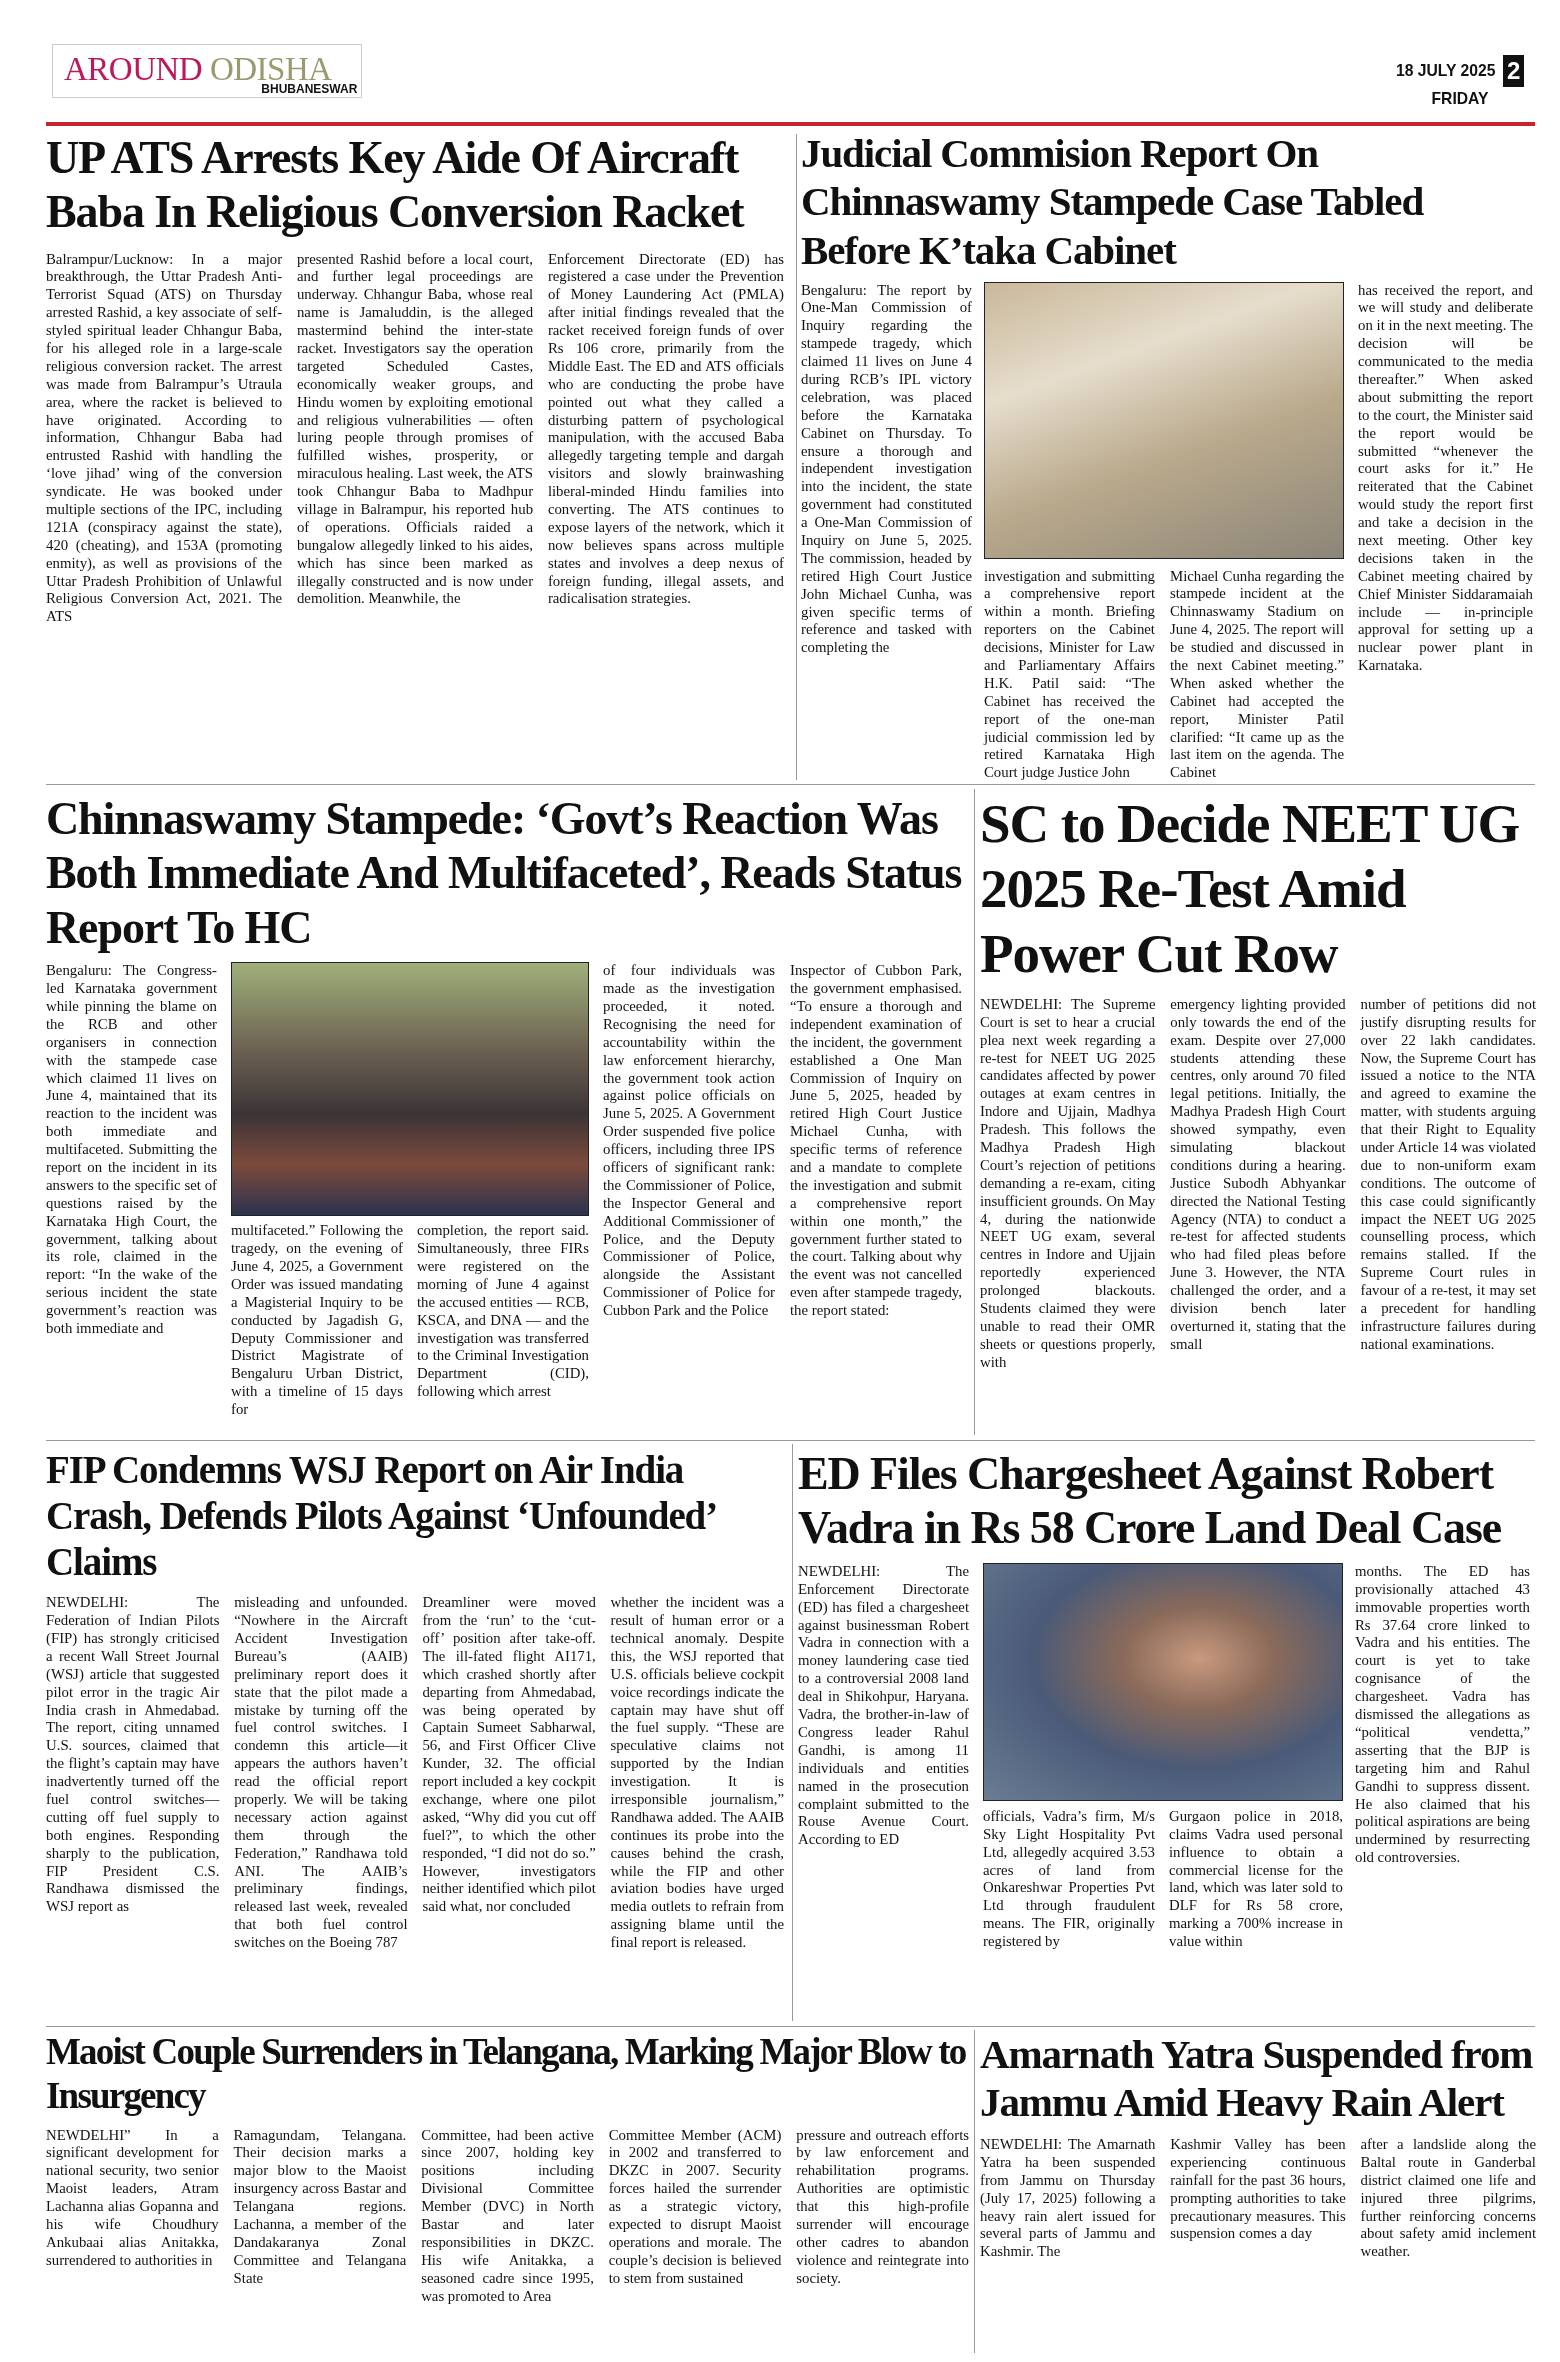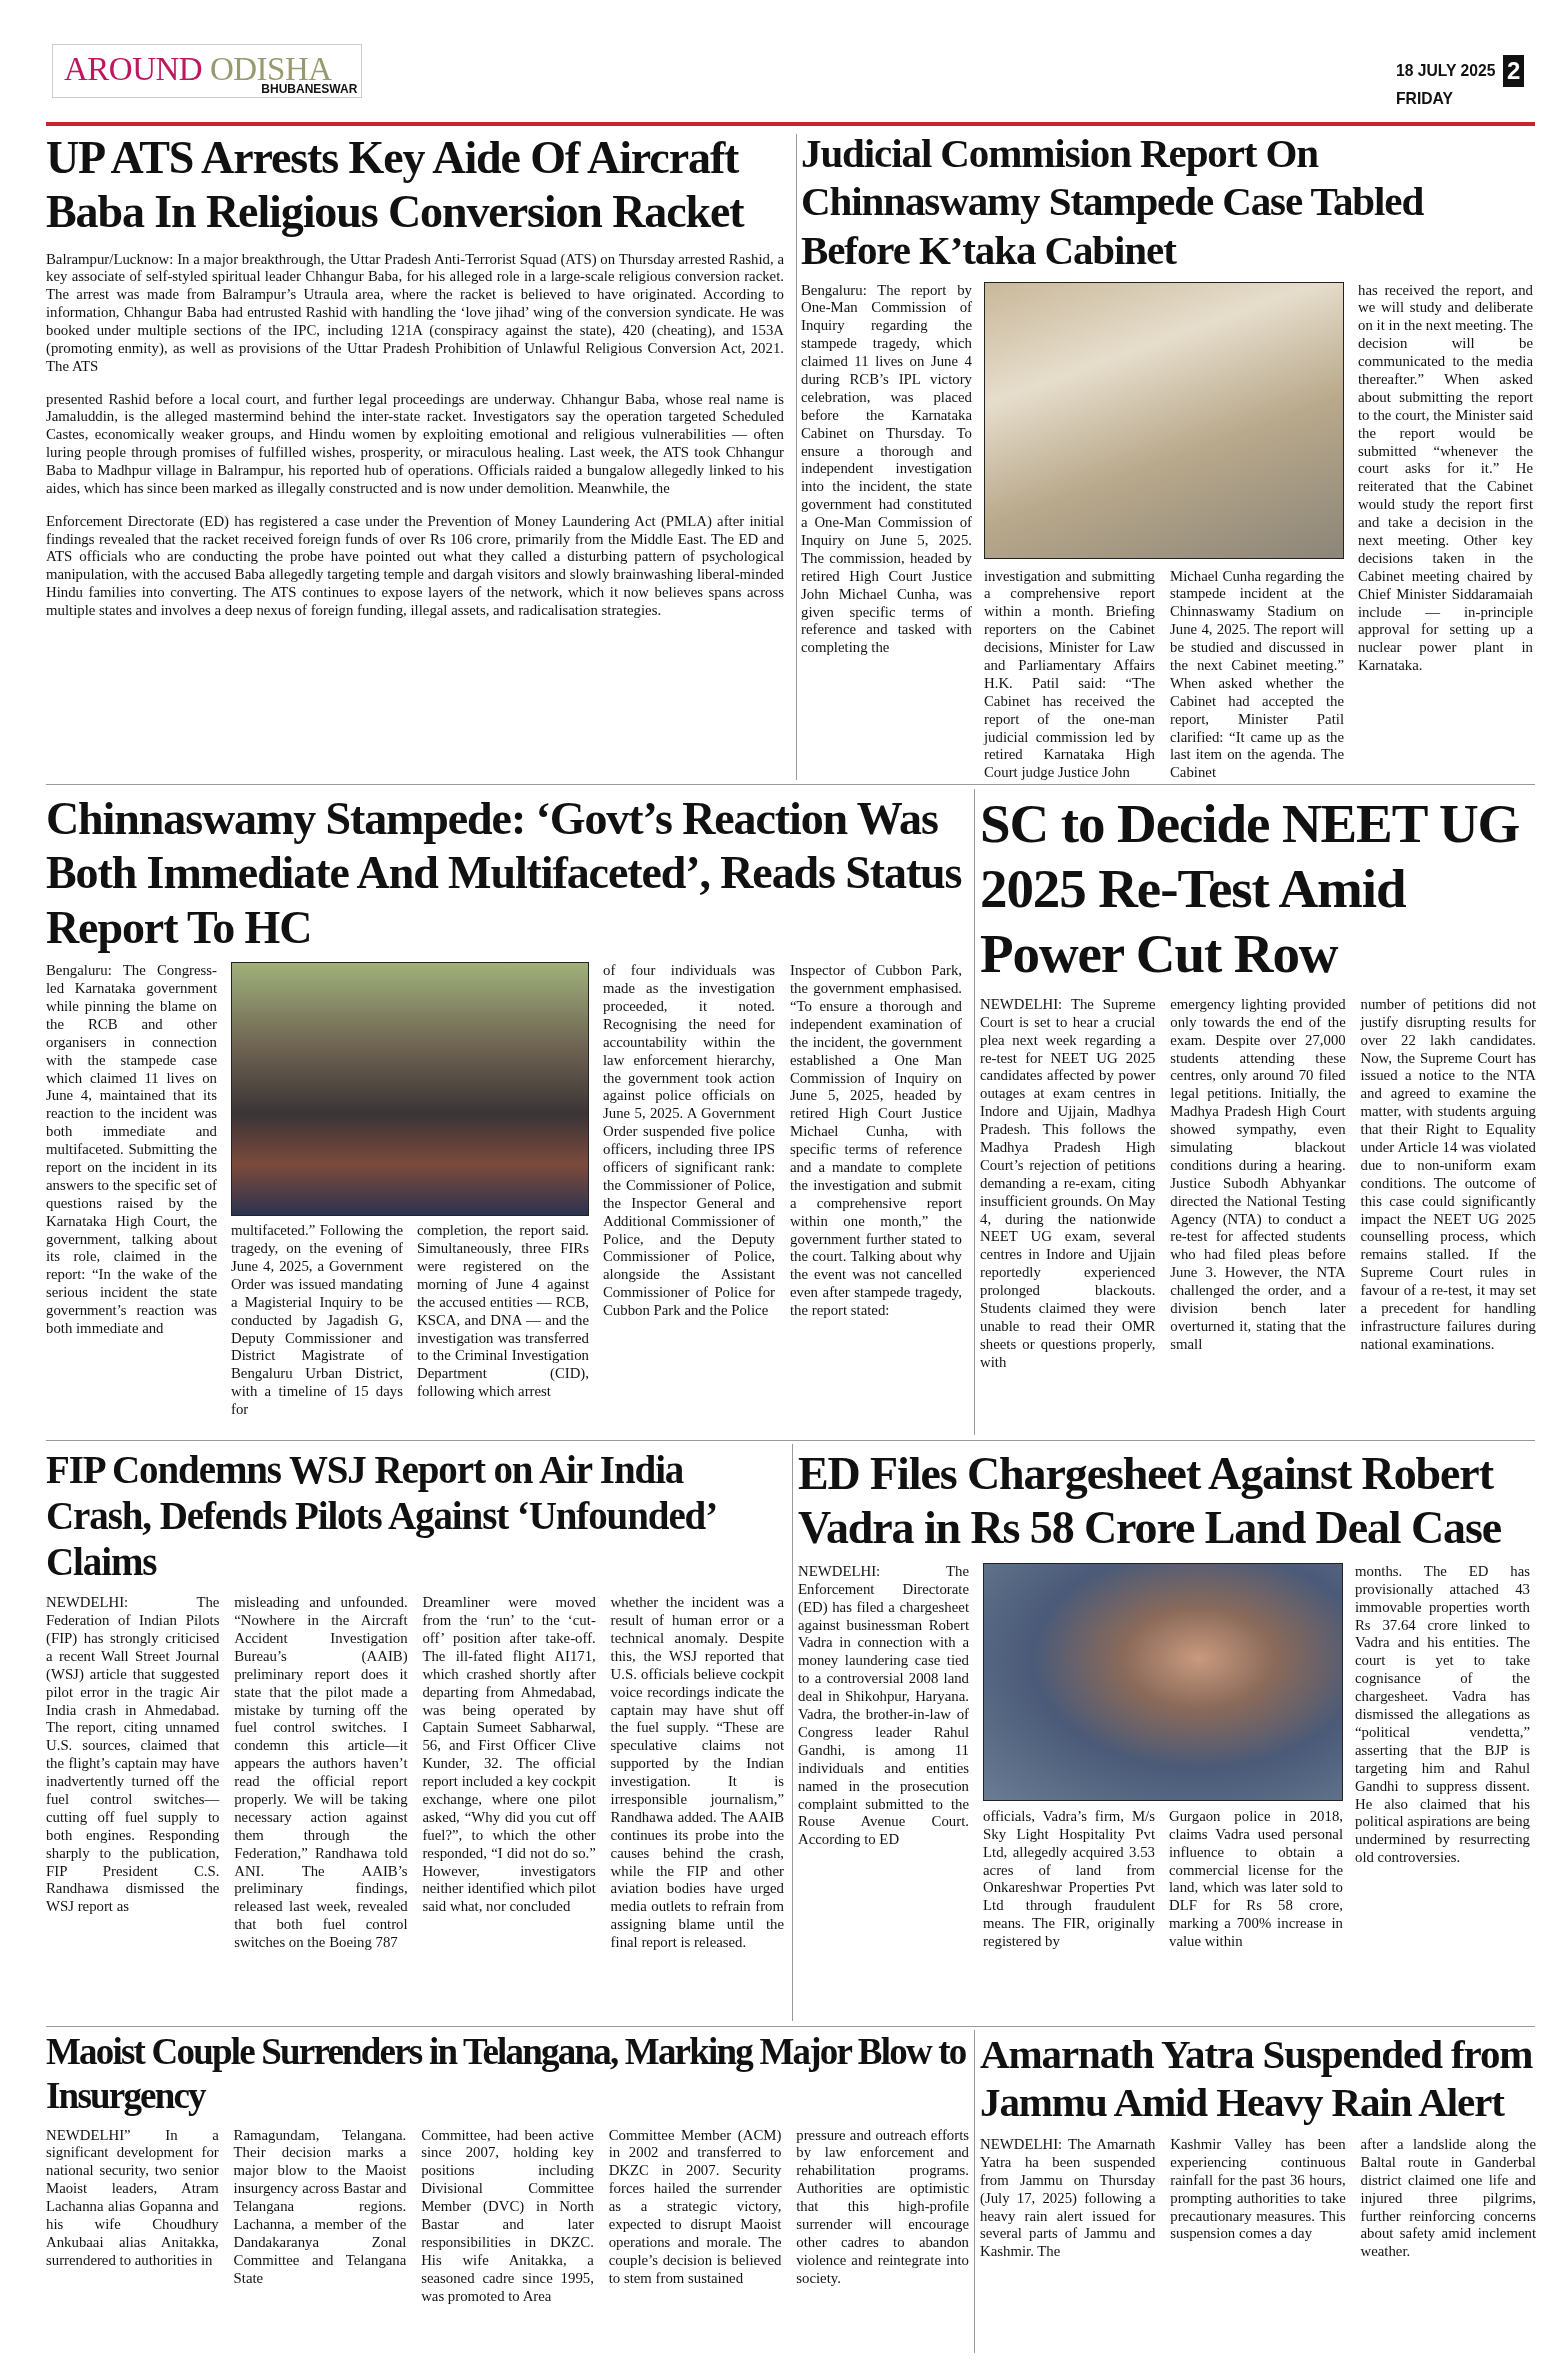--- a/index.html
+++ b/index.html
@@ -3,21 +3,21 @@
 <meta charset="utf-8">
 <style>
   * { box-sizing: border-box; margin: 0; padding: 0; }
   body { width: 1561px; height: 2363px; background: #fff; font-family: "Liberation Serif", serif; color: #111; overflow: hidden; }
   .page { position: relative; width: 1561px; height: 2363px; padding: 0 26px 0 46px; }
   .masthead { position: absolute; top: 44px; left: 52px; width: 310px; height: 54px; border: 0.9px solid #ccc; background: #fff; }
   .masthead .logo { position: absolute; left: 11px; top: 5.5px; font-size: 33px; letter-spacing: -0.5px; }
   .masthead .logo .a { color: #be185d; }
   .masthead .logo .o { color: #9a9a70; }
   .masthead .city { position: absolute; right: 3.7px; bottom: 0.9px; font-family: "Liberation Sans", sans-serif; font-size: 12px; font-weight: bold; }
-  .dateline { position: absolute; top: 55px; right: 37px; text-align: left; font-family: "Liberation Sans", sans-serif; font-weight: bold; }
+  .dateline { position: absolute; top: 55px; right: 37px; text-align: center; font-family: "Liberation Sans", sans-serif; font-weight: bold; }
   .dateline .date { font-size: 15.7px; vertical-align: middle; }
   .dateline .pg { display: inline-block; background: #111; color: #fff; font-size: 24px; padding: 1.8px 3.7px; vertical-align: middle; margin-left: 3.7px; }
   .dateline .day { font-size: 15.7px; margin-top: 3.7px; }
   .redline { position: absolute; top: 122px; left: 46px; right: 26px; height: 3.7px; background: #c8242f; }
   .article { position: absolute; overflow: hidden; }
   .headline { font-family: "Liberation Serif", serif; font-size: 42px; line-height: 1.18; letter-spacing: -1.1px; transform-origin: left top; }
   .cols { display: flex; gap: 14.8px; margin-top: 9.2px; }
   .col { flex: 1; font-size: 14.8px; line-height: 1.21; text-align: justify; }
   .vline { position: absolute; width: 0.9px; background: #999; }
   .hline { position: absolute; height: 0.9px; background: #999; }
@@ -41,21 +41,21 @@
       <span class="date">18 JULY 2025</span>
       <span class="pg">2</span>
     </div>
     <div class="day">FRIDAY</div>
   </div>
 
   <div class="redline"></div>
 
   <div class="article" style="left:46px; top:131px; width:738px; height:646px;">
     <h1 class="headline" style="font-size:46px; width:738px;">UP ATS Arrests Key Aide Of Aircraft Baba In Religious Conversion Racket</h1>
-    <div class="cols" style="margin-top:11px;flex-direction:column;">
+    <div class="cols" style="margin-top:11px;">
       <p class="col">Balrampur/Lucknow: In a major breakthrough, the Uttar Pradesh Anti-Terrorist Squad (ATS) on Thursday arrested Rashid, a key associate of self-styled spiritual leader Chhangur Baba, for his alleged role in a large-scale religious conversion racket. The arrest was made from Balrampur’s Utraula area, where the racket is believed to have originated. According to information, Chhangur Baba had entrusted Rashid with handling the ‘love jihad’ wing of the conversion syndicate. He was booked under multiple sections of the IPC, including 121A (conspiracy against the state), 420 (cheating), and 153A (promoting enmity), as well as provisions of the Uttar Pradesh Prohibition of Unlawful Religious Conversion Act, 2021. The ATS</p>
       <p class="col">presented Rashid before a local court, and further legal proceedings are underway. Chhangur Baba, whose real name is Jamaluddin, is the alleged mastermind behind the inter-state racket. Investigators say the operation targeted Scheduled Castes, economically weaker groups, and Hindu women by exploiting emotional and religious vulnerabilities — often luring people through promises of fulfilled wishes, prosperity, or miraculous healing. Last week, the ATS took Chhangur Baba to Madhpur village in Balrampur, his reported hub of operations. Officials raided a bungalow allegedly linked to his aides, which has since been marked as illegally constructed and is now under demolition. Meanwhile, the</p>
       <p class="col">Enforcement Directorate (ED) has registered a case under the Prevention of Money Laundering Act (PMLA) after initial findings revealed that the racket received foreign funds of over Rs 106 crore, primarily from the Middle East. The ED and ATS officials who are conducting the probe have pointed out what they called a disturbing pattern of psychological manipulation, with the accused Baba allegedly targeting temple and dargah visitors and slowly brainwashing liberal-minded Hindu families into converting. The ATS continues to expose layers of the network, which it now believes spans across multiple states and involves a deep nexus of foreign funding, illegal assets, and radicalisation strategies.</p>
     </div>
   </div>
 
   <div class="vline" style="left:796px; top:134px; height:646px;"></div>
 
   <div class="article" style="left:801px; top:129px; width:734px; height:651px;">
     <h1 class="headline" style="font-size:41px; width:734px;">Judicial Commision Report On Chinnaswamy Stampede Case Tabled Before K’taka Cabinet</h1>

